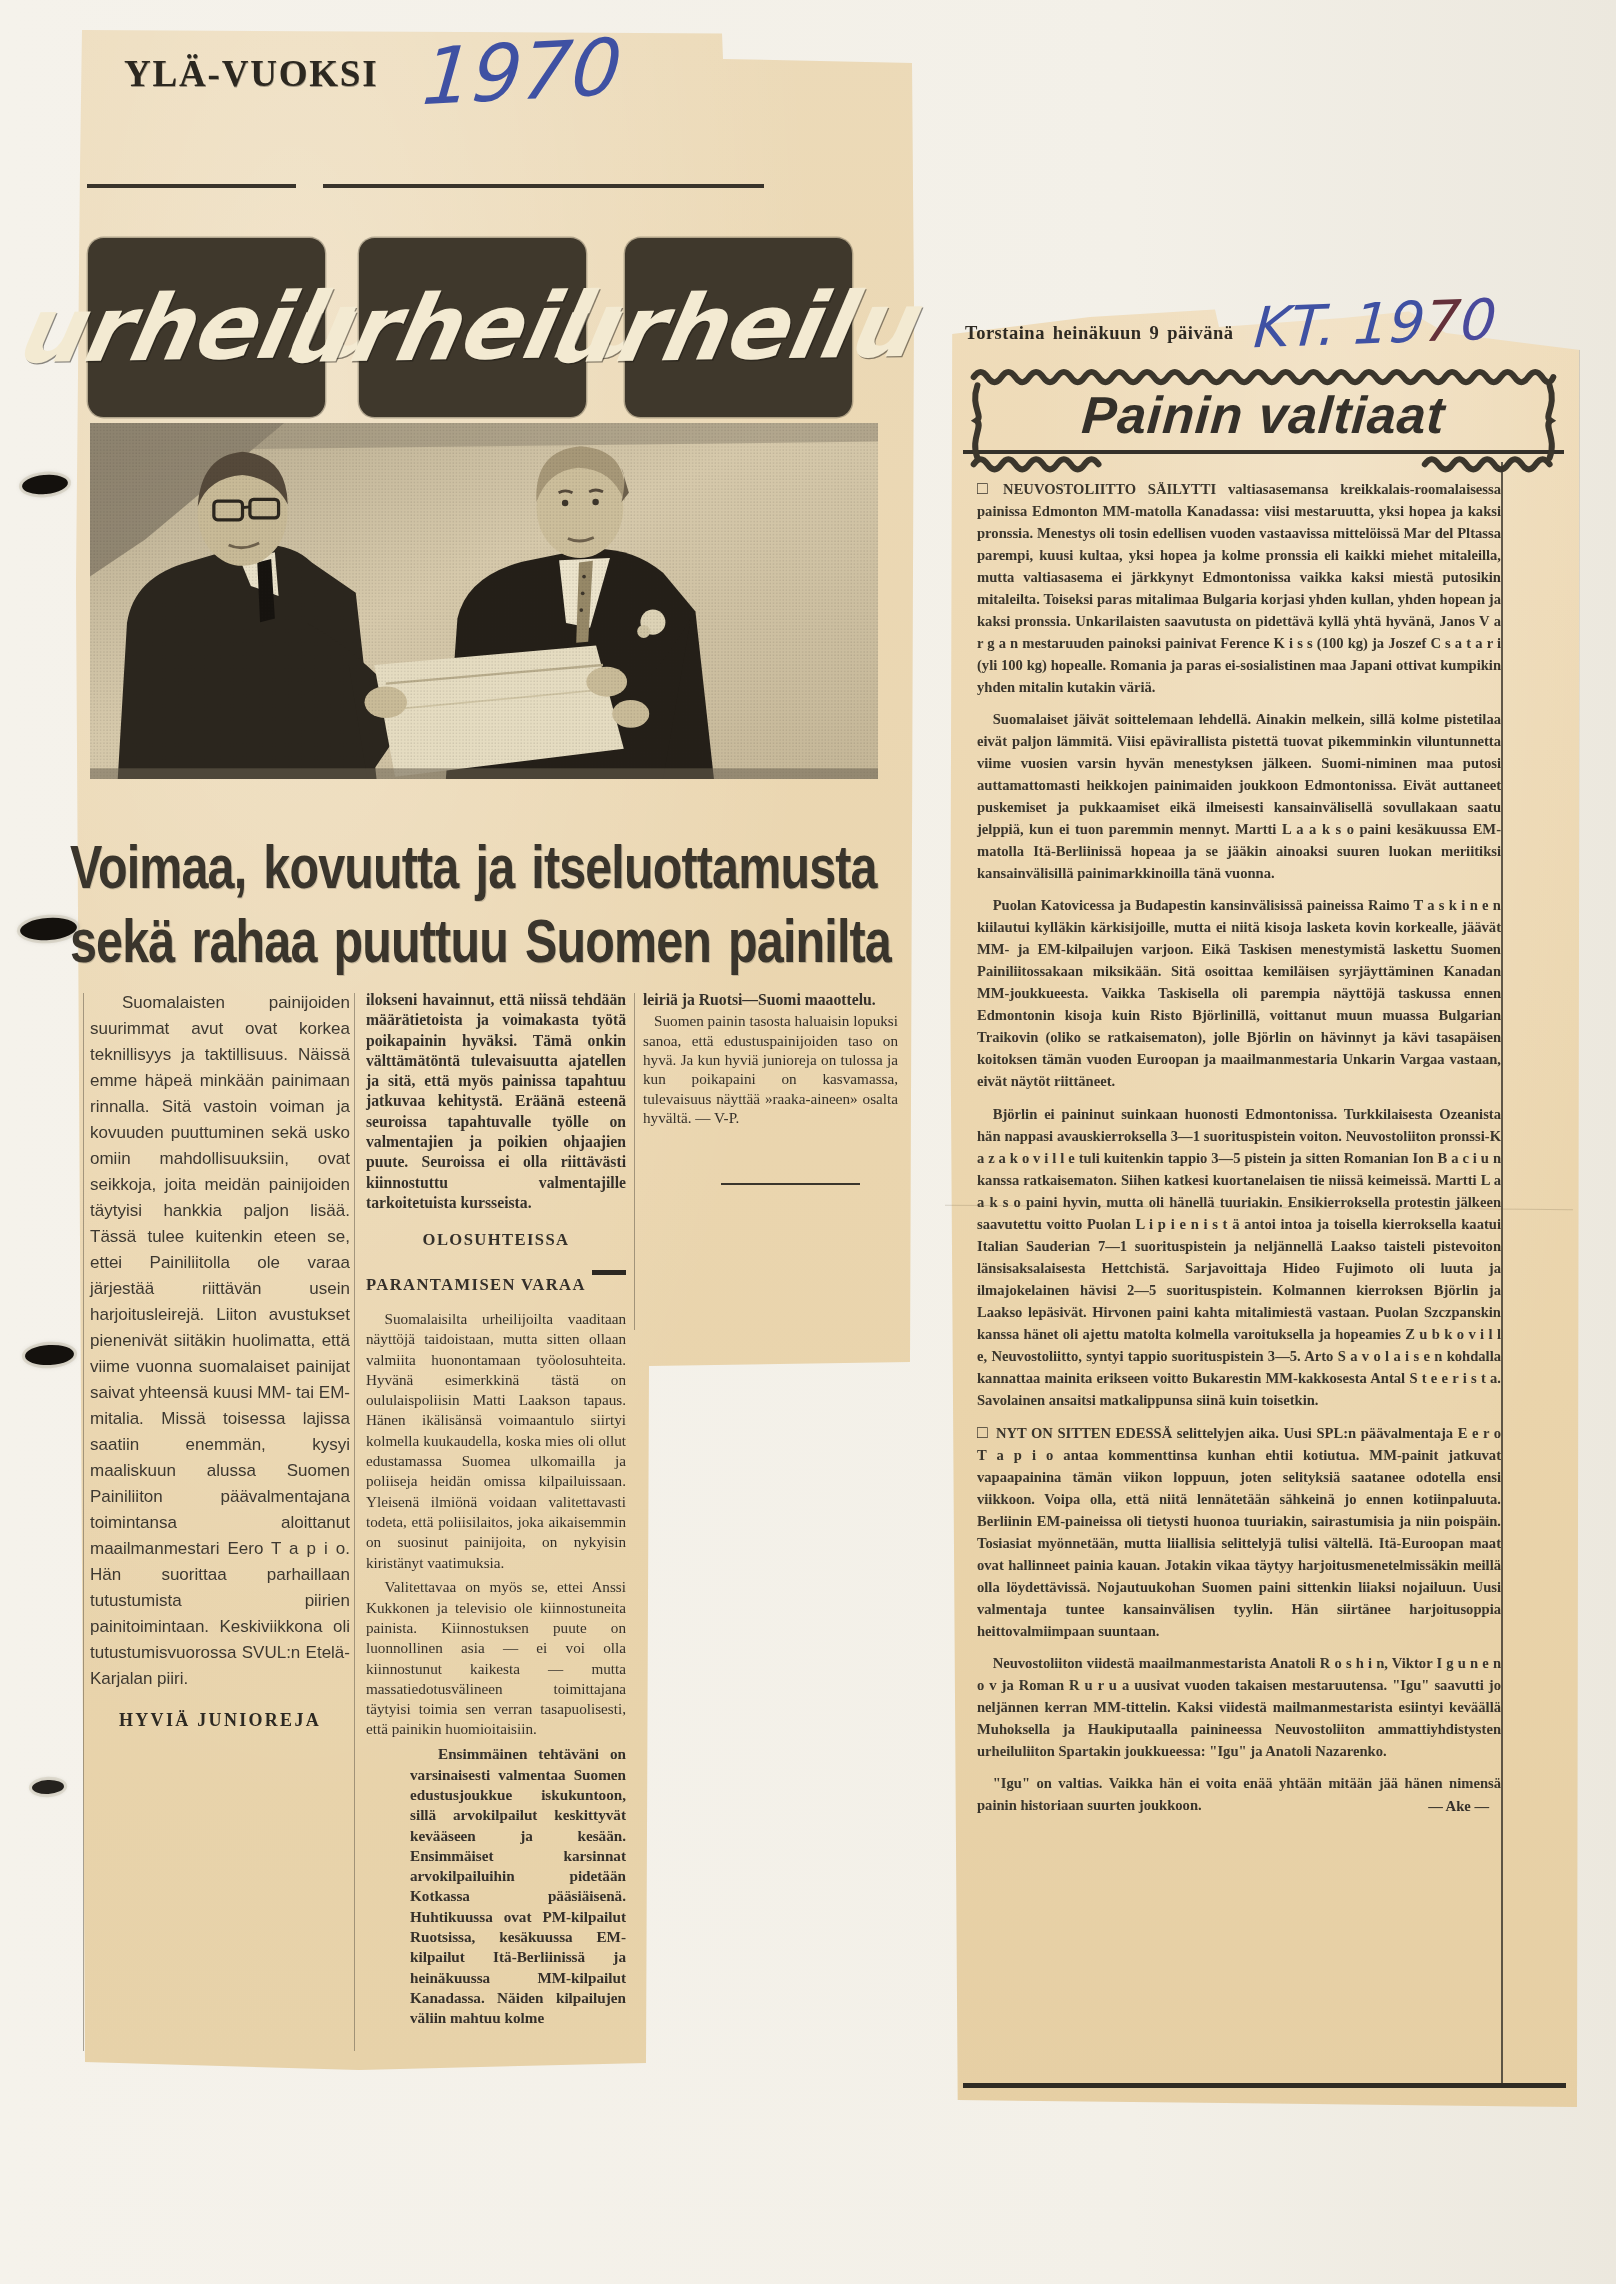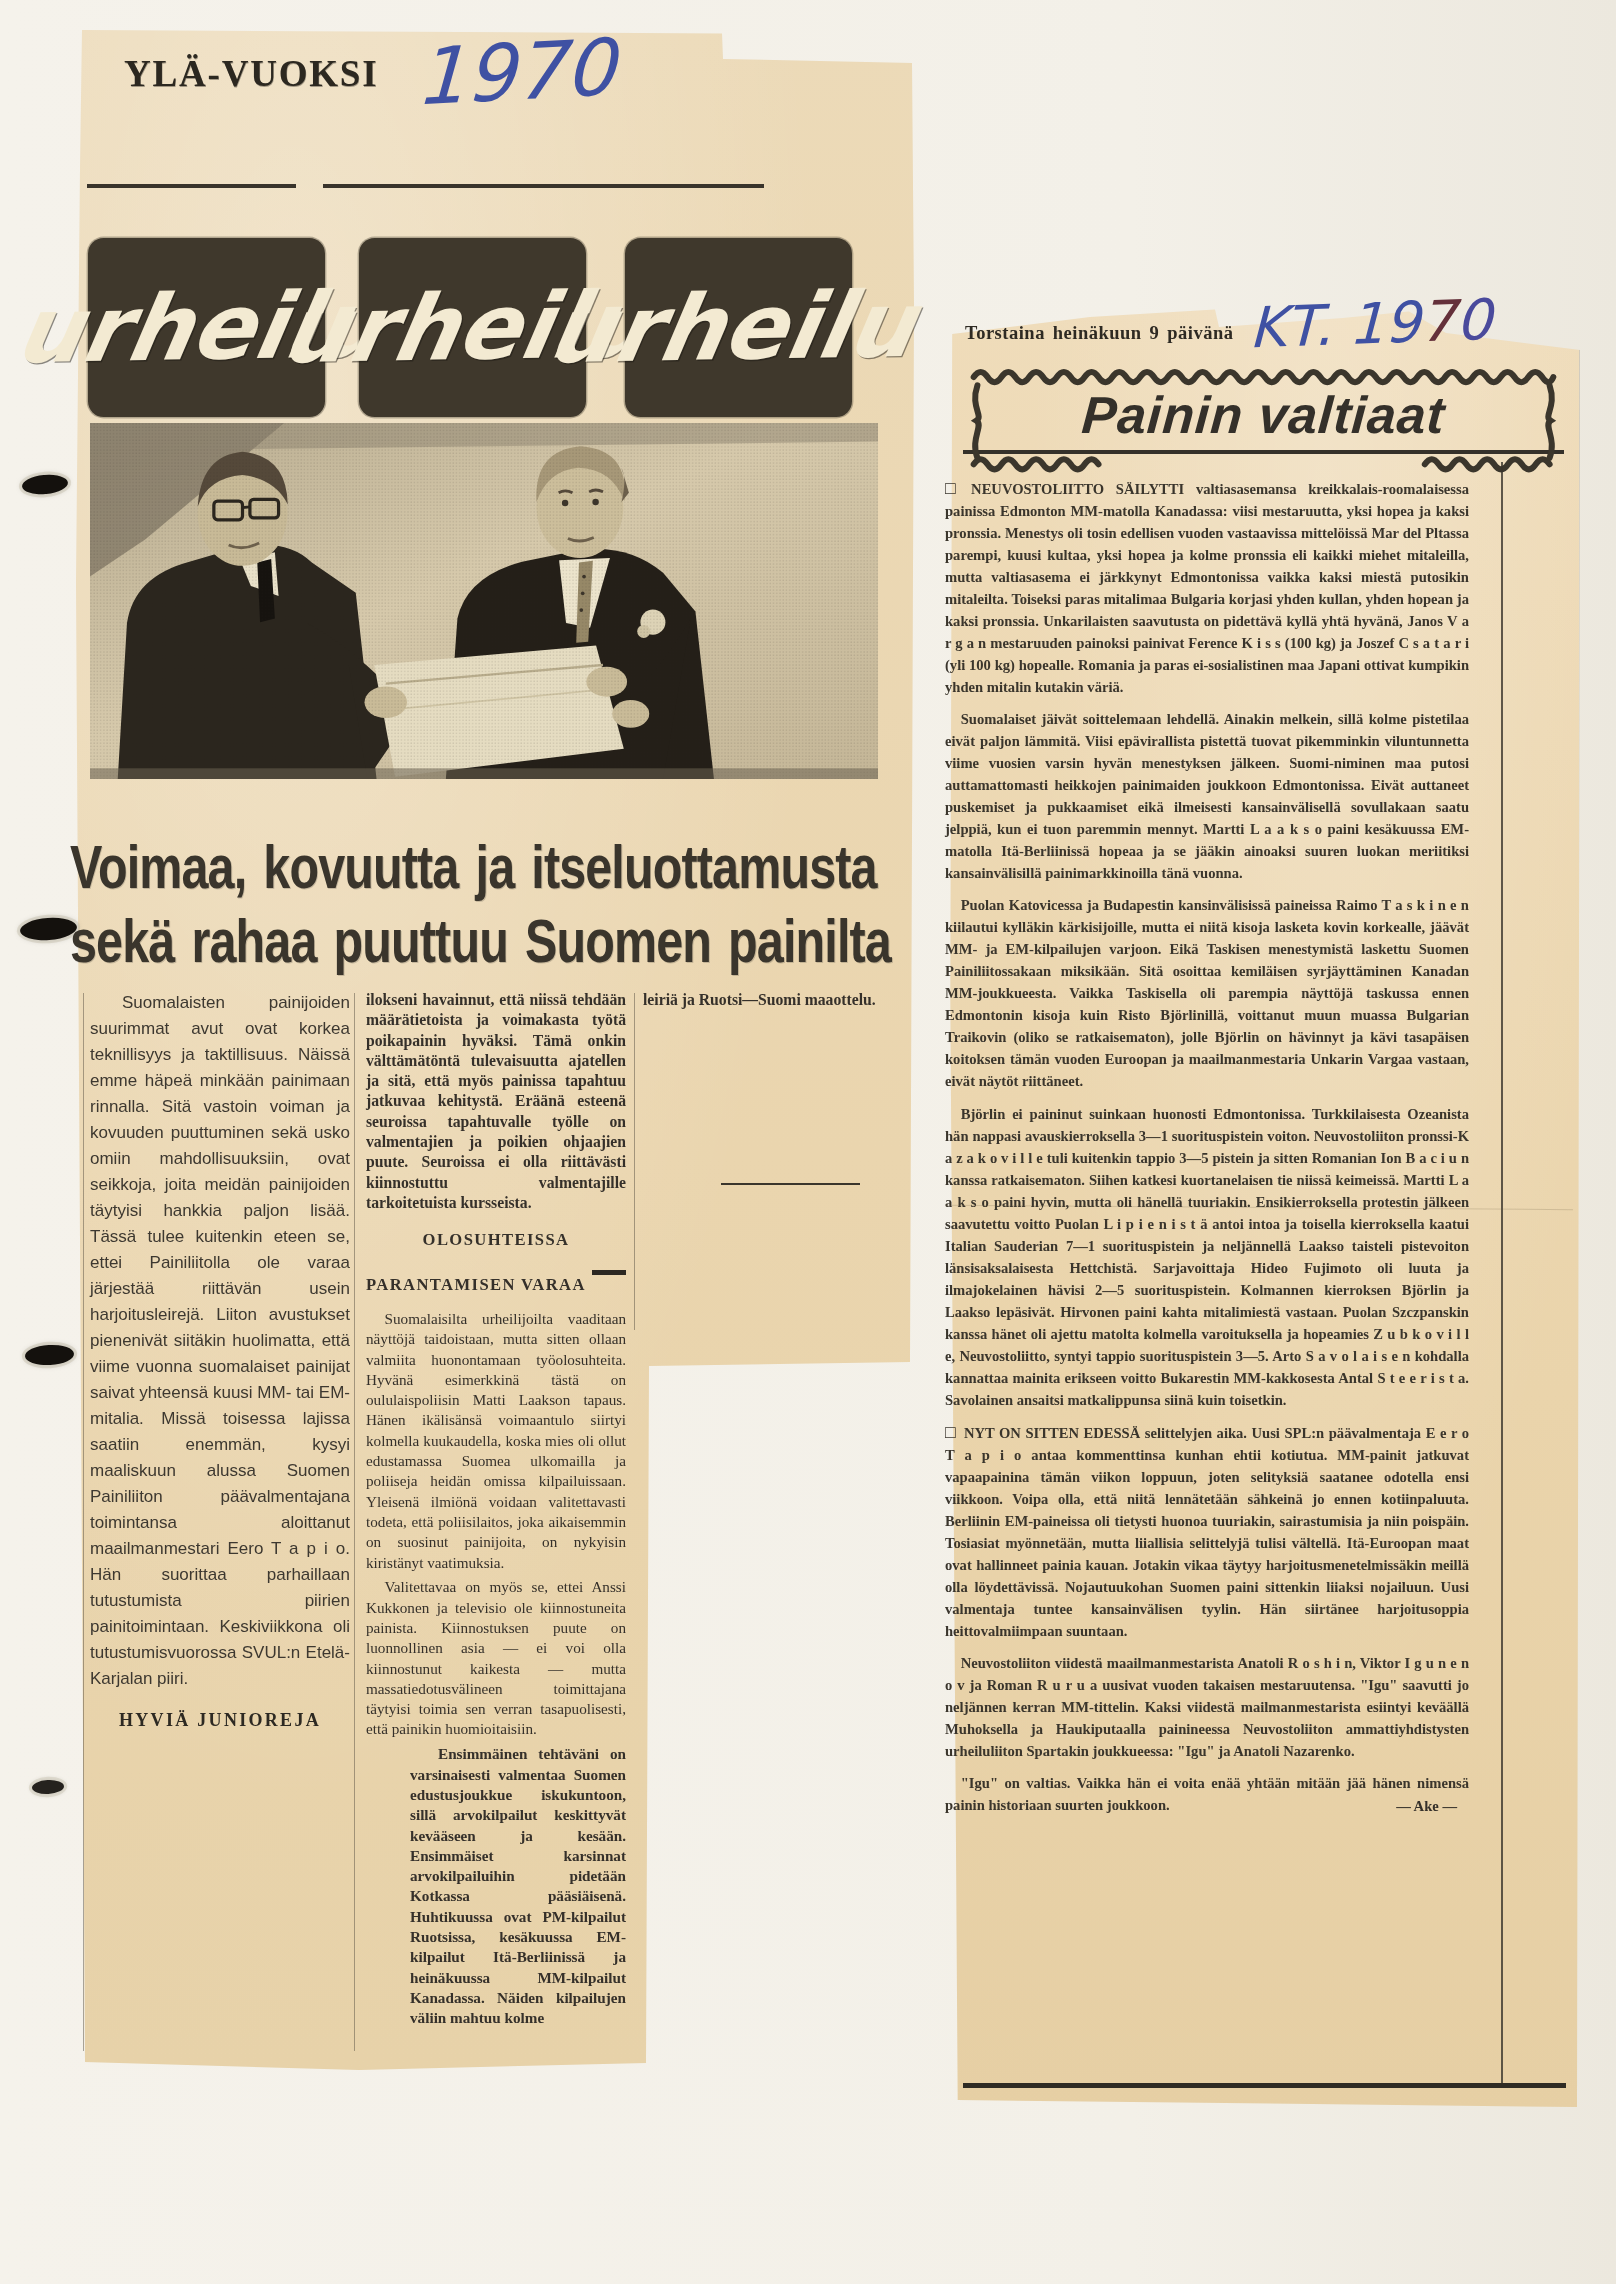--- a/index.html
+++ b/index.html
@@ -73,21 +73,21 @@
   .dateline{left:965px;top:323px;font:bold 18.5px/1.1 "Liberation Serif",serif;color:#2e2a23;
     letter-spacing:0.5px;word-spacing:2.8px;}
   .hand-kt{left:1254px;top:296px;font-size:56px;line-height:1;transform:rotate(-2deg) skewX(-6deg);}
   .hand-kt .blue{color:#3f51a3;} .hand-kt .maroon{color:#64303a;} .hand-kt .blue2{color:#4a4a9c;}
   .top-rule-right{left:963px;top:450px;width:601px;height:4.2px;background:#35312a;}
   .titlebox-svg{left:970px;top:365px;width:587px;height:109px;}
   .title-right{left:970px;top:389px;width:587px;text-align:center;
     font-family:"Liberation Sans",sans-serif;font-style:italic;font-weight:bold;
     font-size:52px;line-height:1;color:#34302a;transform:skewX(-4deg);letter-spacing:0.9px;}
 
-  .rbody{left:945px;top:477px;width:524px;}
+  .rbody{left:977px;top:477px;width:524px;}
   .rbody p{margin:0 0 10.2px 0;text-align:justify;font:bold 14.6px/22px "Liberation Serif",serif;
     color:#3a352c;}
   .rbody p.ind{text-indent:15.7px;}
   .rbody .marker{font-weight:400;font-size:17.6px;margin-right:7.4px;}
   .signoff{position:absolute;right:12px;bottom:9.2px;font:bold 14.6px/22px "Liberation Serif",serif;}
   .rcol-rule{left:1501px;top:462px;width:2.3px;height:1622px;background:#3a352c;opacity:.8;}
   .bottom-rule-right{left:963px;top:2083px;width:603px;height:4.6px;background:#2f2b24;}
   .crease{left:945px;top:1207px;width:628px;height:1.4px;background:rgba(110,95,70,.22);
     transform:rotate(.4deg);}
 
@@ -199,20 +199,21 @@
       <span class="txt">PARANTAMISEN VARAA</span>
       <div class="bar"></div>
     </div>
     <p class="p2">Suomalaisilta urheilijoilta vaaditaan näyttöjä taidoistaan, mutta sitten ollaan valmiita huonontamaan työolosuhteita. Hyvänä esimerkkinä tästä on oululaispoliisin Matti Laakson tapaus. Hänen ikälisänsä voimaantulo siirtyi kolmella kuukaudella, koska mies oli ollut edustamassa Suomea ulkomailla ja poliiseja heidän omissa kilpailuissaan. Yleisenä ilmiönä voidaan valitettavasti todeta, että poliisilaitos, joka aikaisemmin on suosinut painijoita, on nykyisin kiristänyt vaatimuksia.</p>
     <p class="p3">Valitettavaa on myös se, ettei Anssi Kukkonen ja televisio ole kiinnostuneita painista. Kiinnostuksen puute on luonnollinen asia — ei voi olla kiinnostunut kaikesta — mutta massatiedotusvälineen toimittajana täytyisi toimia sen verran tasapuolisesti, että painikin huomioitaisiin.</p>
     <p class="p4">Ensimmäinen tehtäväni on varsinaisesti valmentaa Suomen edustusjoukkue iskukuntoon, sillä arvokilpailut keskittyvät kevääseen ja kesään. Ensimmäiset karsinnat arvokilpailuihin pidetään Kotkassa pääsiäisenä. Huhtikuussa ovat PM-kilpailut Ruotsissa, kesäkuussa EM-kilpailut Itä-Berliinissä ja heinäkuussa MM-kilpailut Kanadassa. Näiden kilpailujen väliin mahtuu kolme</p>
   </div>
 
   <div class="abs col col3">
     <p class="lead">leiriä ja Ruotsi—Suomi maaottelu.</p>
+    <p class="p">Suomen painin tasosta haluaisin lopuksi sanoa, että edustuspainijoiden taso on hyvä. Ja kun hyviä junioreja on tulossa ja kun poikapaini on kasvamassa, tulevaisuus näyttää »raaka-aineen» osalta hyvältä. — V-P.</p>
   </div>
   <div class="abs col3-rule"></div>
 
   <div class="abs dateline">Torstaina heinäkuun 9 päivänä</div>
   <div class="abs hand hand-kt">
     <span class="blue">KT. 19</span><span class="maroon">7</span><span class="blue2">0</span>
   </div>
   <div class="abs top-rule-right"></div>
 
   <svg class="abs titlebox-svg" viewBox="0 0 1270 235" preserveAspectRatio="none">

